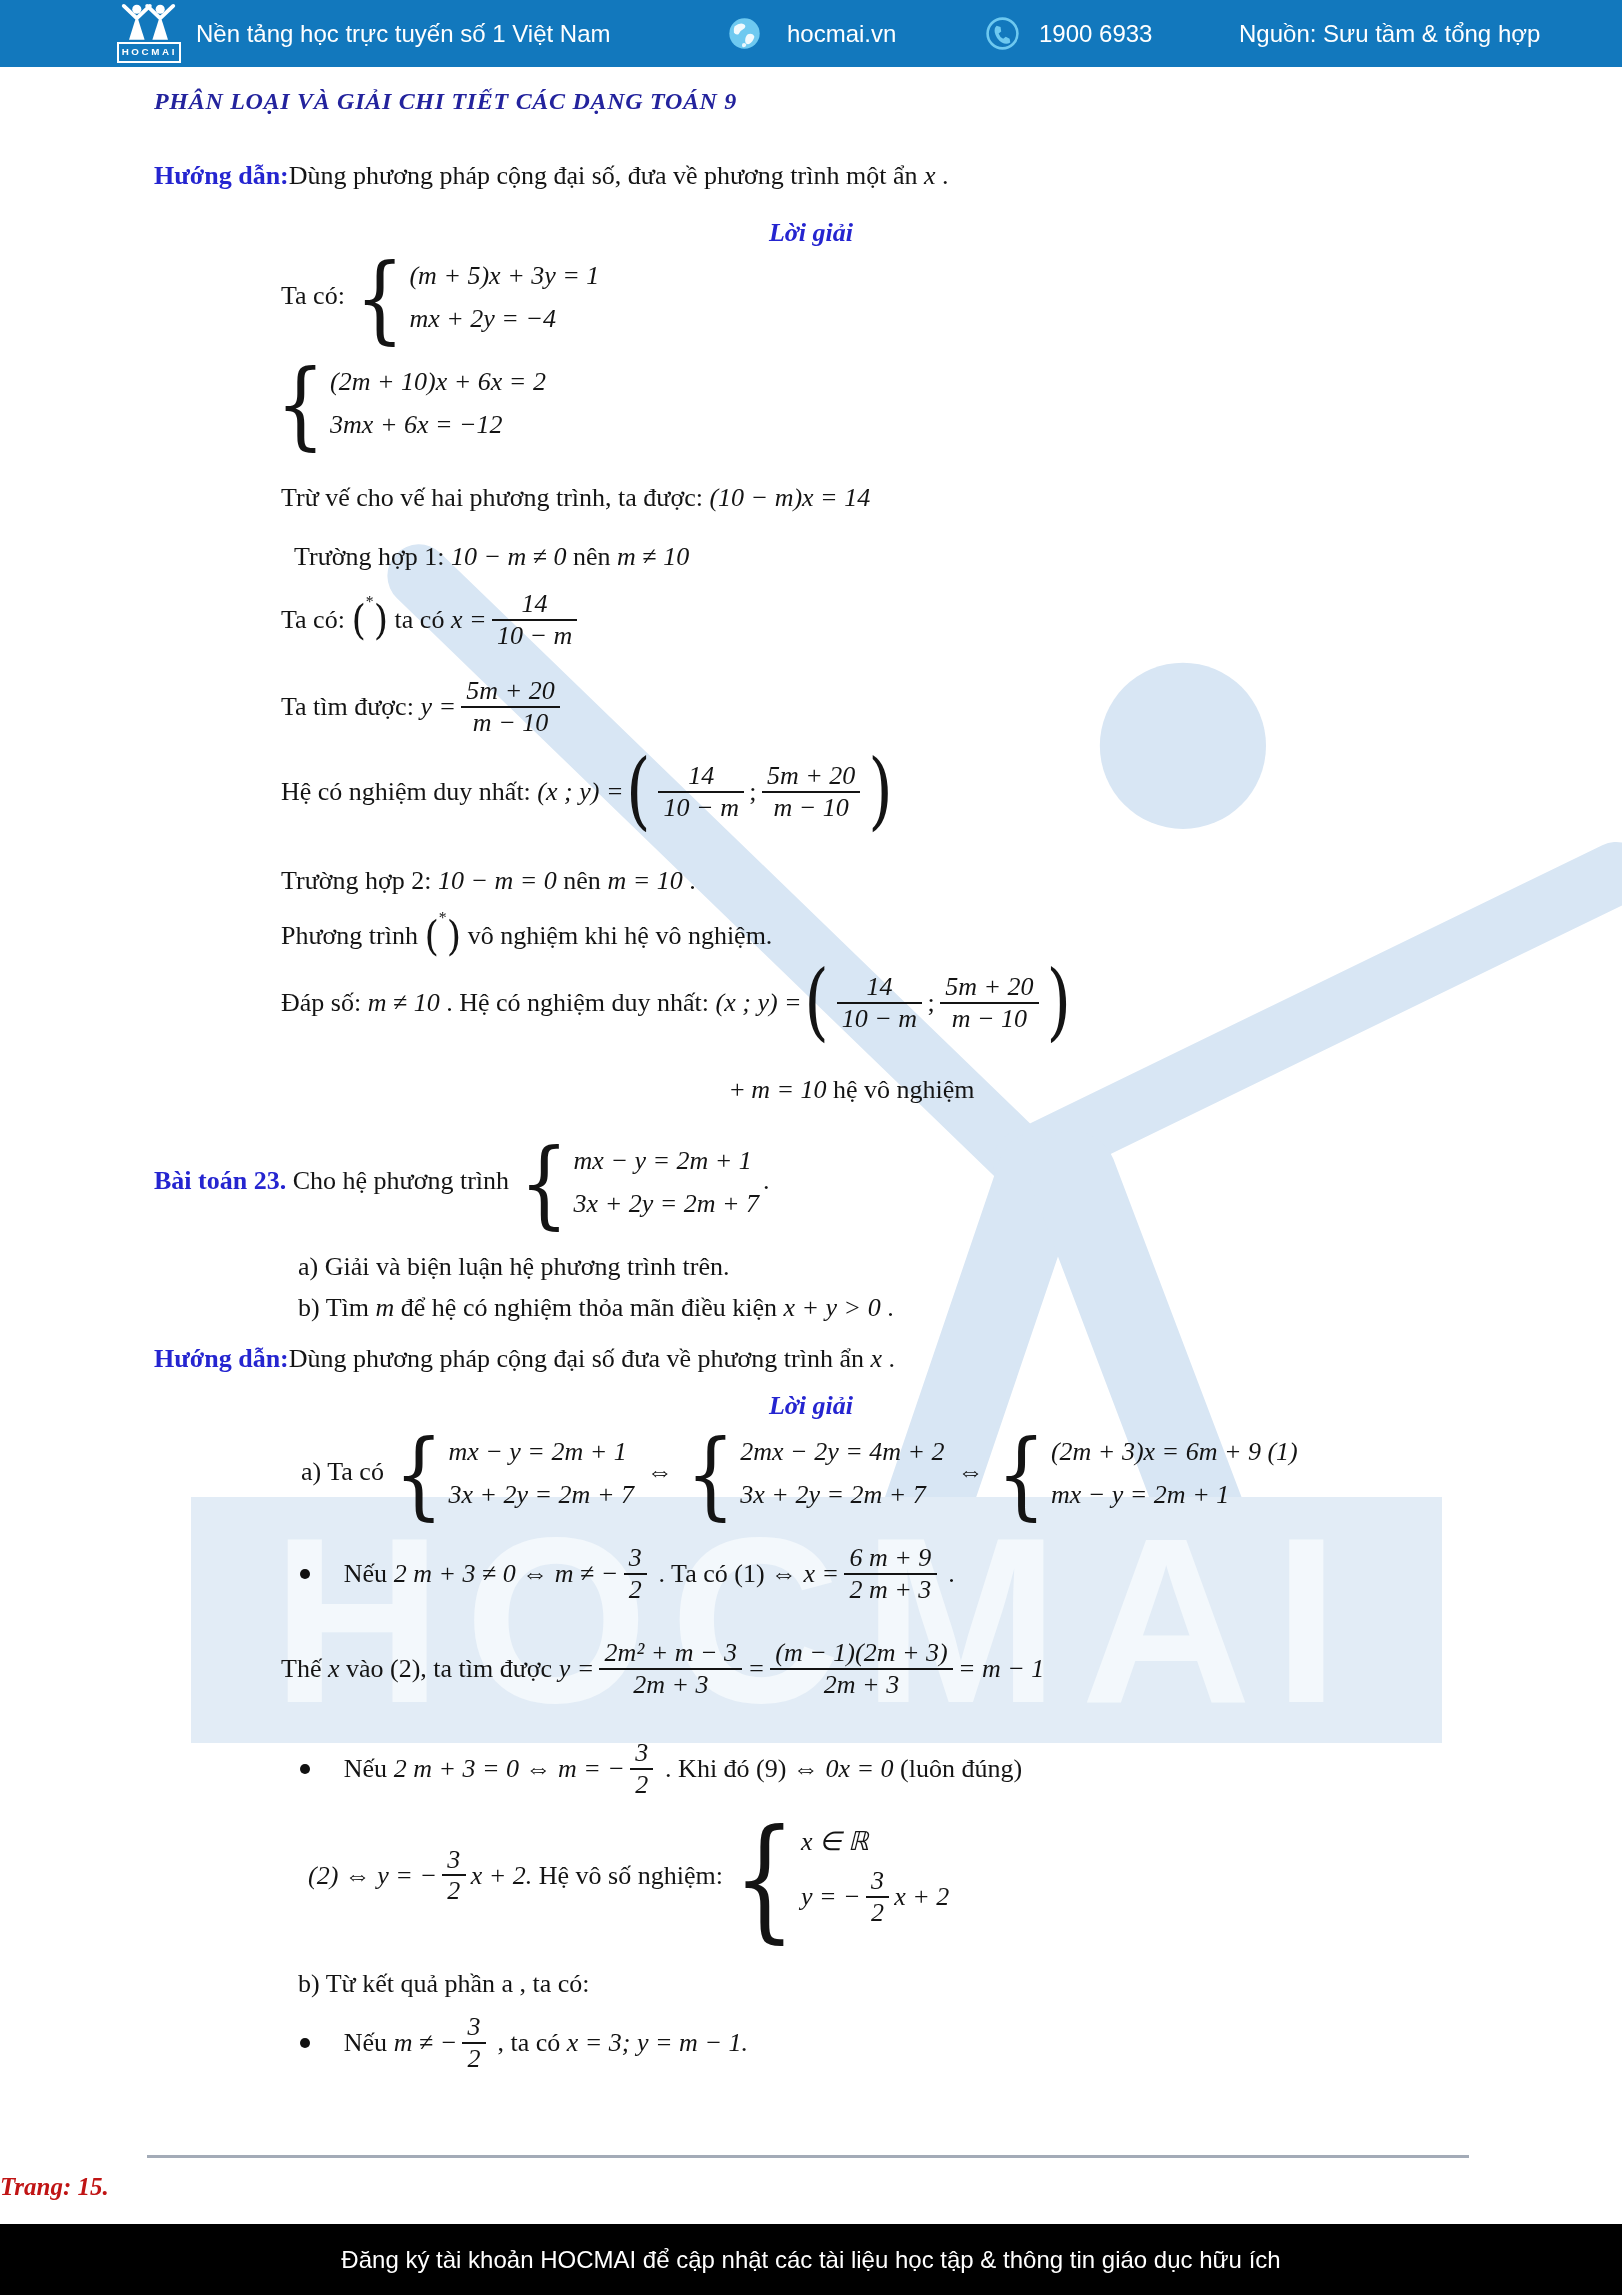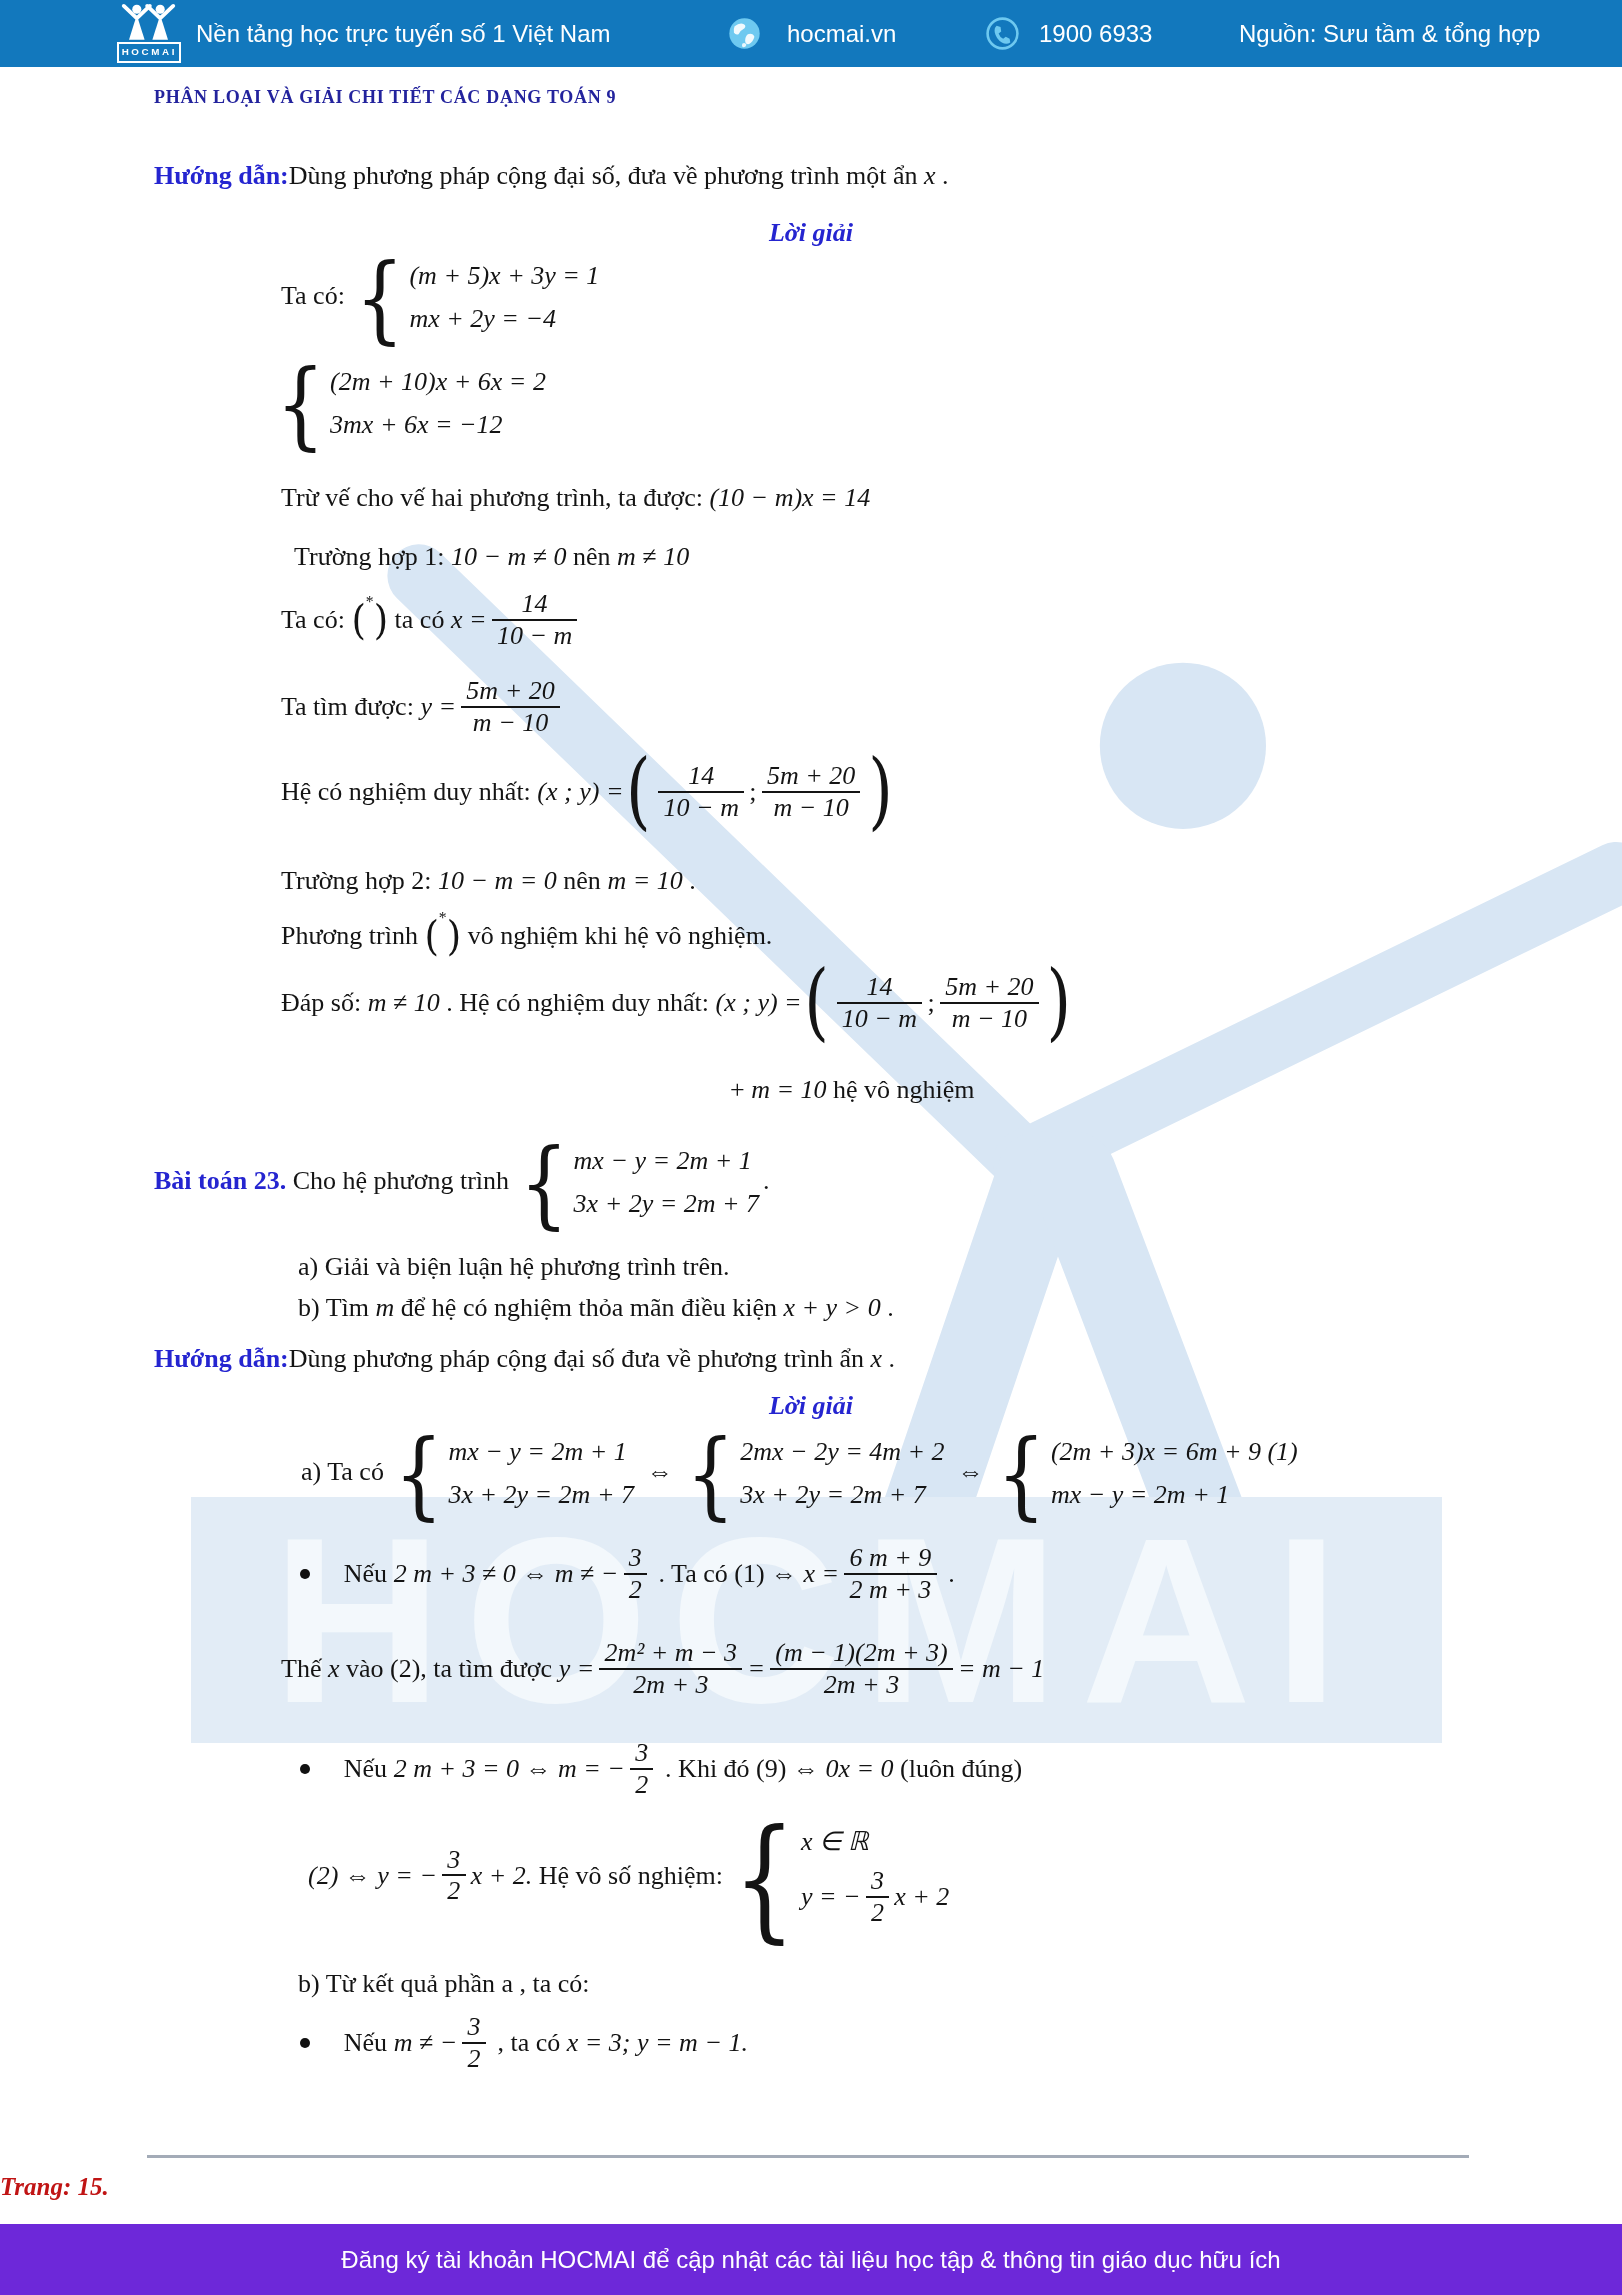--- a/index.html
+++ b/index.html
@@ -1,39 +1,39 @@
 <!DOCTYPE html>
 <html style="font-size:10.5px"><head>
 <meta charset="utf-8">
 <style>
   html,body{margin:0;padding:0;background:#ffffff;}
   .page{position:relative;width:1622px;height:2295px;background:#fff;overflow:hidden;
         font-family:"Liberation Serif",serif;color:#141414;}
   
   .topbar{position:absolute;left:0;top:0;width:1622px;height:67px;background:#1278bd;z-index:3;}
-  .botbar{position:absolute;left:0;top:2224px;width:1622px;height:72px;background:#6d28d9;z-index:3;
+  .botbar{position:absolute;left:0;top:2224px;width:1622px;height:72px;background:#000000;z-index:3;
           display:flex;align-items:center;justify-content:center;}
   .topbar *,.botbar *{font-family:"Liberation Sans",sans-serif;}
   .hitem{position:absolute;color:#fff;font-size:24px;white-space:nowrap;}
   .logo{position:absolute;left:116px;top:2.6px;width:65px;height:62px;}
   .logo .box{position:absolute;left:1.3px;top:39px;width:60px;height:17px;border:2px solid #fff;
              display:flex;align-items:center;justify-content:center;}
   .logo .box span{color:#fff;font-size:9.8px;font-weight:bold;letter-spacing:2.6px;line-height:1;}
   .footnote{color:#fff;font-size:24px;}
   
   .wm{position:absolute;left:0;top:0;z-index:0;}
   .band{position:absolute;left:191px;top:1497px;width:1251px;height:246px;background:#e2ecf6;z-index:0;
         display:flex;align-items:center;justify-content:center;overflow:hidden;}
   .band span{font-family:"Liberation Sans",sans-serif;font-weight:bold;font-size:236px;
              letter-spacing:22px;color:#f3f8fc;line-height:1;white-space:nowrap;}
   
   .line{position:absolute;z-index:2;font-size:26px;white-space:nowrap;line-height:1.25;}
   .center{left:0;width:1622px;text-align:center;font-style:italic;}
   .blue{color:#2525d0;font-weight:bold;}
-  .title{color:#23239d;font-weight:bold;font-size:18px;letter-spacing:0.7px;}
+  .title{color:#23239d;font-weight:bold;font-style:italic;font-size:24px;letter-spacing:0.7px;}
   .m{font-style:italic;}
   .red{color:#c01414;font-weight:bold;font-style:italic;font-size:25px;}
   
   .frac{display:inline-flex;flex-direction:column;text-align:center;vertical-align:middle;
         line-height:1.12;margin:0 5.2px;position:relative;top:-2.6px;}
   .frac .num{border-bottom:2px solid #141414;padding:0 5.2px;}
   .frac .den{padding:0 5.2px;}
   
   .sys{display:inline-flex;align-items:center;vertical-align:middle;margin:0 3.9px;}
   .sys .brace{font-family:"DejaVu Serif",serif;font-size:77px;line-height:.9;display:inline-block;

